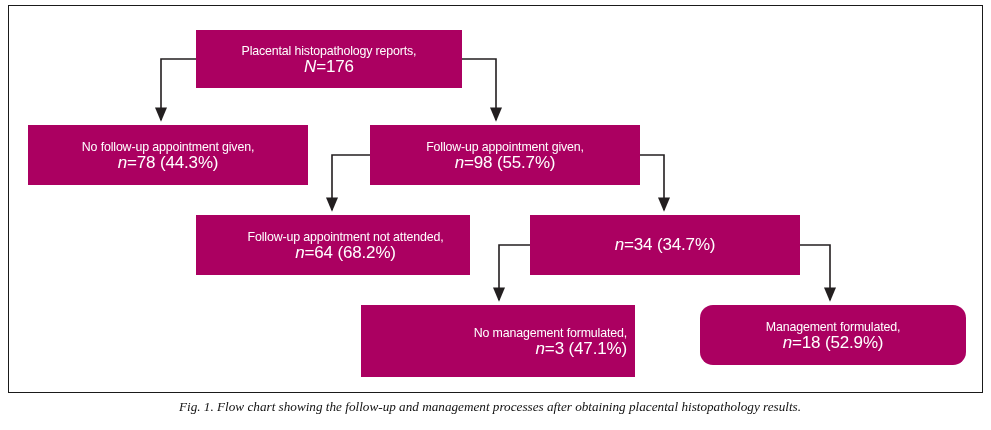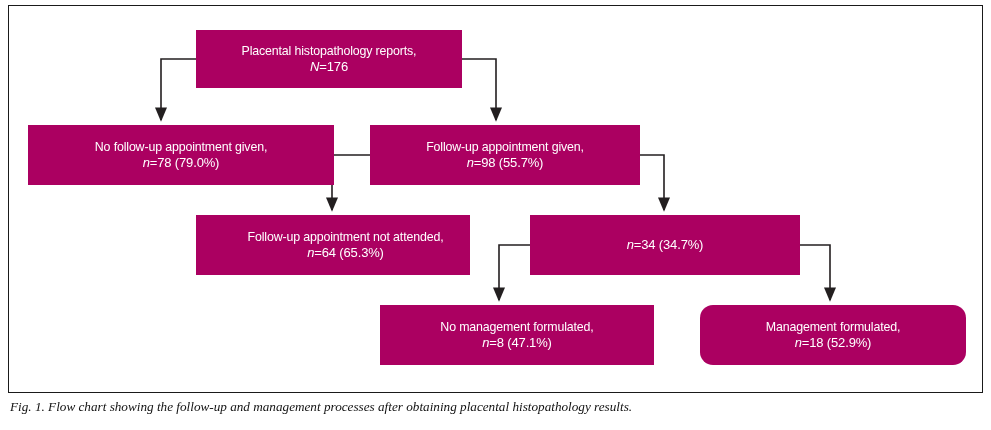--- a/index.html
+++ b/index.html
@@ -55,48 +55,49 @@
     box-sizing: border-box;
     padding: 4px 8px;
   }
   .node .line1 {
     font-size: 12.4px;
     line-height: 16px;
     letter-spacing: -0.15px;
     white-space: nowrap;
   }
   .node .line2 {
-    font-size: 13px;
+    font-size: 17px;
     line-height: 16px;
     letter-spacing: -0.15px;
     white-space: nowrap;
   }
   .node .line2 .italic-n {
     font-style: italic;
   }
   
   #node-root      { left: 196px; top: 30px;  width: 266px; height: 58px; }
-  #node-no-fu     { left: 28px;  top: 125px; width: 306px; height: 60px; }
+  #node-no-fu     { left: 28px;  top: 125px; width: 280px; height: 60px; }
   #node-fu        { left: 370px; top: 125px; width: 270px; height: 60px; }
   #node-not-att   { left: 196px; top: 215px; width: 274px; height: 60px; padding-left: 33px; }
   #node-att       { left: 530px; top: 215px; width: 270px; height: 60px; }
-  #node-no-mgmt   { left: 380px; top: 305px; width: 274px; height: 60px; }
+  #node-no-mgmt   { left: 361px; top: 305px; width: 274px; height: 72px; align-items: flex-end; }
   #node-mgmt      { left: 700px; top: 305px; width: 266px; height: 60px; border-radius: 13px; }
 
   .caption {
     position: absolute;
     left: 10px;
     top: 398px;
     width: 960px;
     font-family: "Liberation Serif", serif;
     font-style: italic;
     font-size: 13.2px;
     line-height: 18px;
     color: #111111;
     white-space: nowrap;
+    text-align: center;
   }
 </style>
 </head>
 <body>
 
 <div id="figure-root">
 
   <div class="frame"></div>
 
   <div class="flow-canvas">
@@ -121,40 +122,40 @@
       <path d="M 800 245 L 830 245 L 830 300" fill="none" stroke="#231F20" stroke-width="1.6" marker-end="url(#arrow)"></path>
     </svg>
 
     <div class="node" id="node-root">
       <span class="line1">Placental histopathology reports,</span>
       <span class="line2"><i class="italic-n">N</i><span>=176</span></span>
     </div>
 
     <div class="node" id="node-no-fu">
       <span class="line1">No follow-up appointment given,</span>
-      <span class="line2"><i class="italic-n">n</i><span>=78 (79.0%)</span></span>
+      <span class="line2"><i class="italic-n">n</i><span>=78 (44.3%)</span></span>
     </div>
 
     <div class="node" id="node-fu">
       <span class="line1">Follow-up appointment given,</span>
       <span class="line2"><i class="italic-n">n</i><span>=98 (55.7%)</span></span>
     </div>
 
     <div class="node" id="node-not-att">
       <span class="line1">Follow-up appointment not attended,</span>
-      <span class="line2"><i class="italic-n">n</i><span>=64 (65.3%)</span></span>
+      <span class="line2"><i class="italic-n">n</i><span>=64 (68.2%)</span></span>
     </div>
 
     <div class="node" id="node-att">
       <span class="line2"><i class="italic-n">n</i><span>=34 (34.7%)</span></span>
     </div>
 
     <div class="node" id="node-no-mgmt">
       <span class="line1">No management formulated,</span>
-      <span class="line2"><i class="italic-n">n</i><span>=8 (47.1%)</span></span>
+      <span class="line2"><i class="italic-n">n</i><span>=3 (47.1%)</span></span>
     </div>
 
     <div class="node" id="node-mgmt">
       <span class="line1">Management formulated,</span>
       <span class="line2"><i class="italic-n">n</i><span>=18 (52.9%)</span></span>
     </div>
 
   </div>
 
   <div class="caption">Fig. 1. Flow chart showing the follow-up and management processes after obtaining placental histopathology results.</div>

